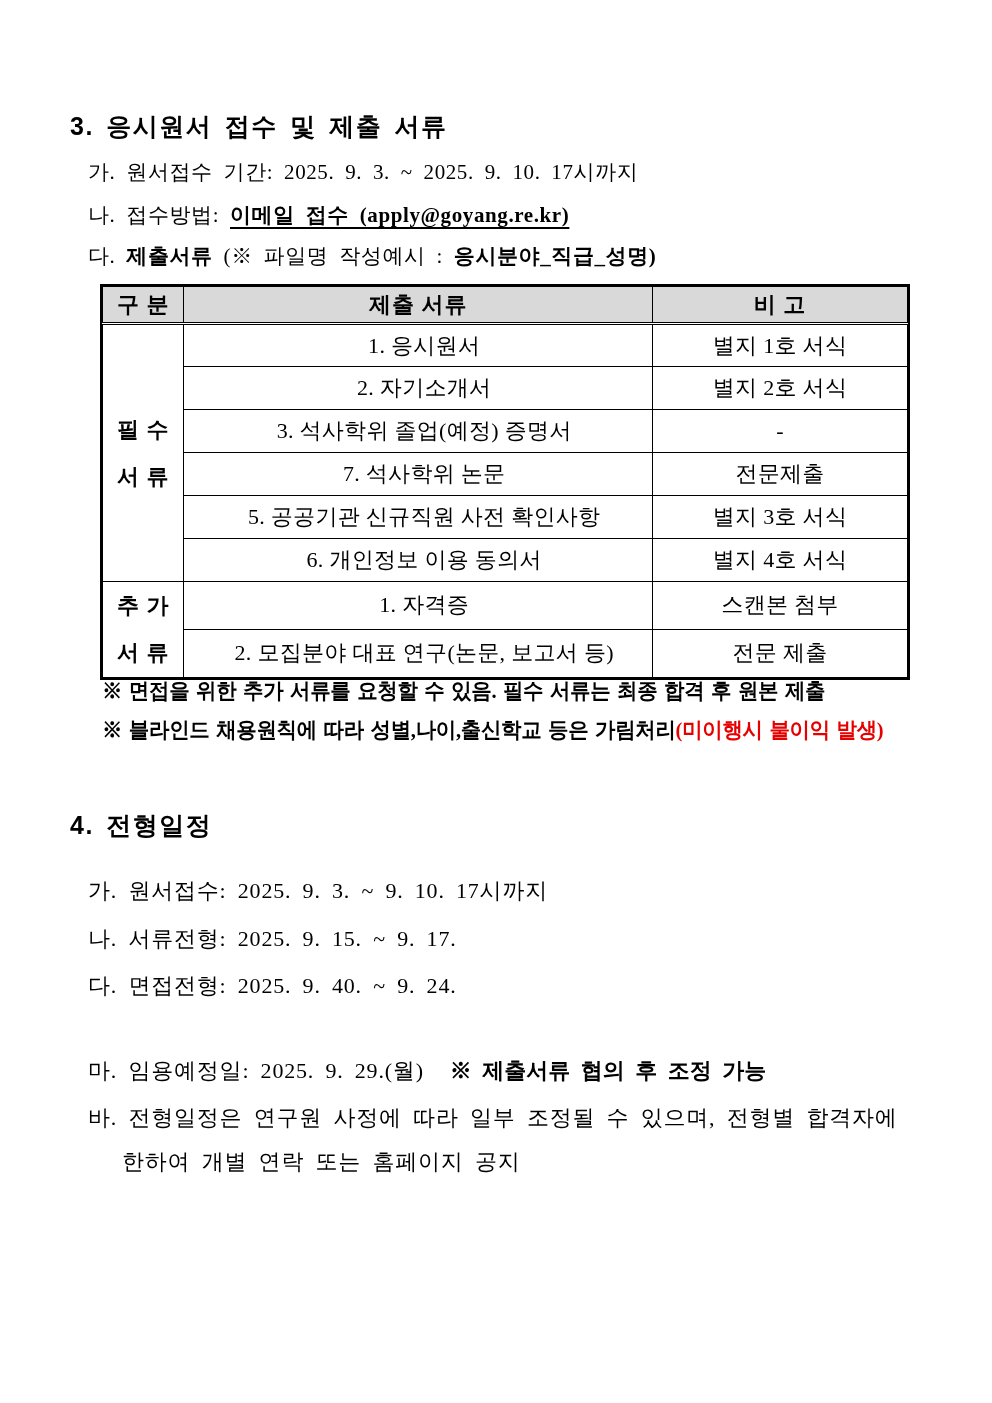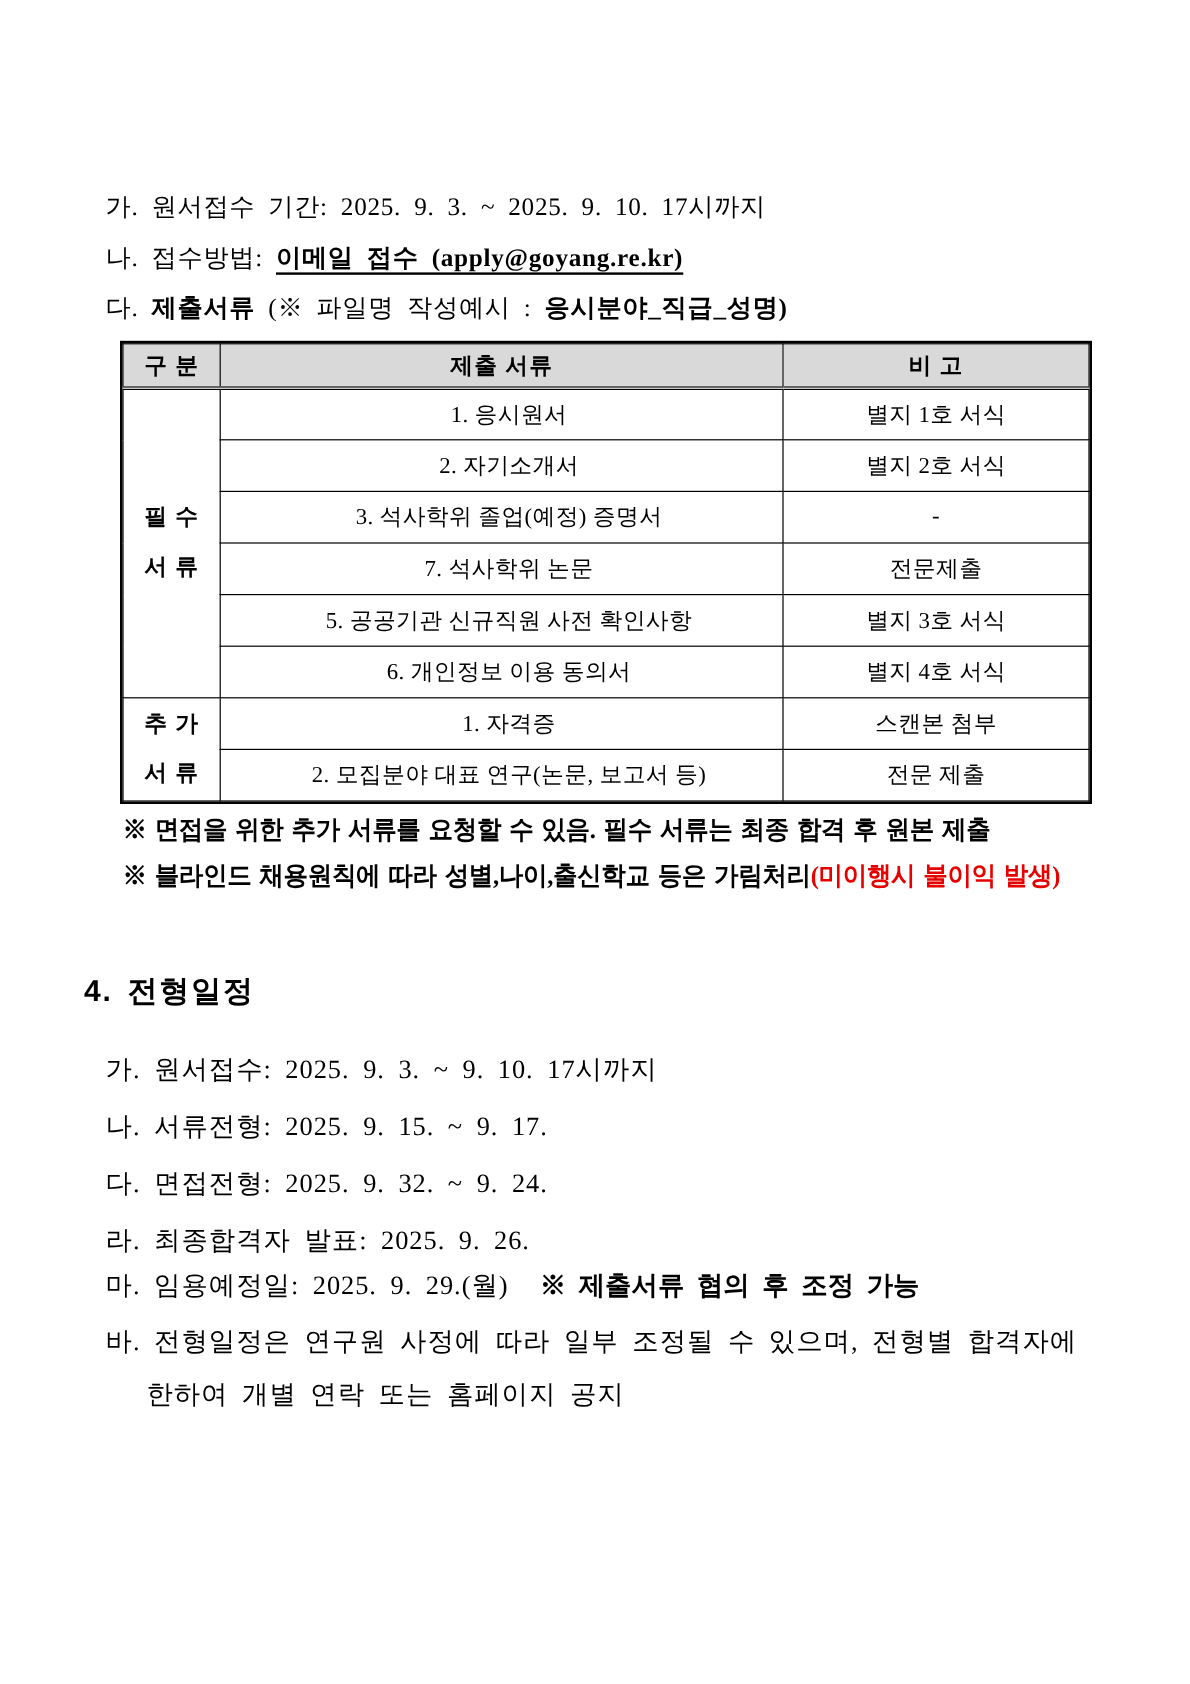--- a/index.html
+++ b/index.html
@@ -38,21 +38,21 @@
     text-decoration-thickness: 2px;
     text-underline-offset: 5px;
   }
   .body-line .bold { font-weight: 700; font-family: Liberation Serif, serif; }
 
   
   table.doc-table {
     border-collapse: collapse;
     table-layout: fixed;
     width: 806px;
-    font-size: 19px;
+    font-size: 22px;
   }
   table.doc-table th, table.doc-table td {
     border: 1px solid #000;
     overflow: hidden;
   }
   table.doc-table th {
     background: #d9d9d9;
     font-weight: 700;
     text-align: center;
     height: 37px;
@@ -98,20 +98,21 @@
     font-weight: 700;
     letter-spacing: 0px;
     margin-left: 26px;
   }
 </style>
 </head>
 <body>
 
 <div class="page">
 
+  <div class="abs sec-heading" style="left:70px; top:110px;">3. 응시원서 접수 및 제출 서류</div>
 
   <div class="abs body-line" style="left:88px; top:158px;">가. 원서접수 기간: 2025. 9. 3. ~ 2025. 9. 10. 17시까지</div>
 
   <div class="abs body-line" style="left:88px; top:201px;text-align:center;">
     <span>나. 접수방법: </span><span class="em-underline">이메일 접수 (apply@goyang.re.kr)</span>
   </div>
 
   <div class="abs body-line" style="left:88px; top:242px;">
     <span>다. </span><span class="bold">제출서류</span><span> (※ 파일명 작성예시 : </span><span class="bold">응시분야_직급_성명)</span>
   </div>
@@ -176,23 +177,22 @@
   <div class="abs note-line" style="left:102px; top:715px;">
     <span>※ 블라인드 채용원칙에 따라 성별,나이,출신학교 등은 가림처리</span><span class="note-red">(미이행시 불이익 발생)</span>
   </div>
 
   <div class="abs sec-heading" style="left:70px; top:809px;">4. 전형일정</div>
 
   <div class="abs sched-line" style="left:88px; top:856px;">가. 원서접수: 2025. 9. 3. ~ 9. 10. 17시까지</div>
 
   <div class="abs sched-line" style="left:88px; top:904px;">나. 서류전형: 2025. 9. 15. ~ 9. 17.</div>
 
-  <div class="abs sched-line" style="left:88px; top:951px;">다. 면접전형: 2025. 9. 32. ~ 9. 24.</div>
-
-  <div class="abs sched-line" style="left:88px; top:999px;">라. 최종합격자 발표: 2025. 9. 26.</div>
+  <div class="abs sched-line" style="left:88px; top:951px;">다. 면접전형: 2025. 9. 40. ~ 9. 24.</div>
+
 
   <div class="abs sched-line" style="left:88px; top:1036px;">
     <span>마. 임용예정일: 2025. 9. 29.(월)</span><span class="bold-note">※ 제출서류 협의 후 조정 가능</span>
   </div>
 
   <div class="abs sched-line" style="left:122px; top:1127px;">한하여 개별 연락 또는 홈페이지 공지</div>
 
   <div class="abs sched-line" style="left:88px; top:1083px;">바. 전형일정은 연구원 사정에 따라 일부 조정될 수 있으며, 전형별 합격자에</div>
 
 </div>

